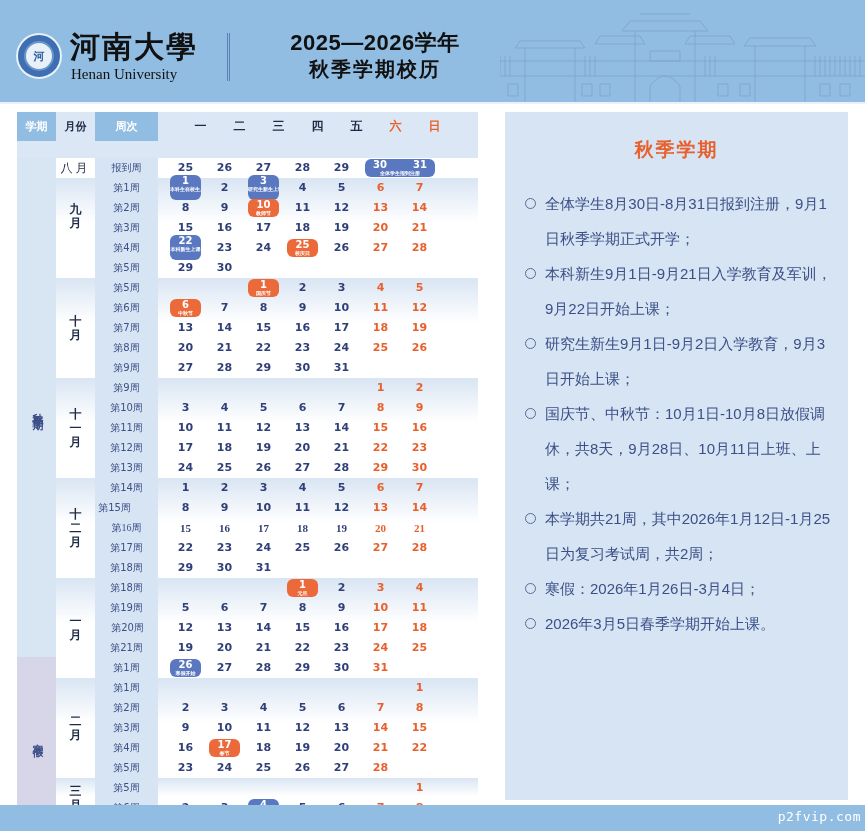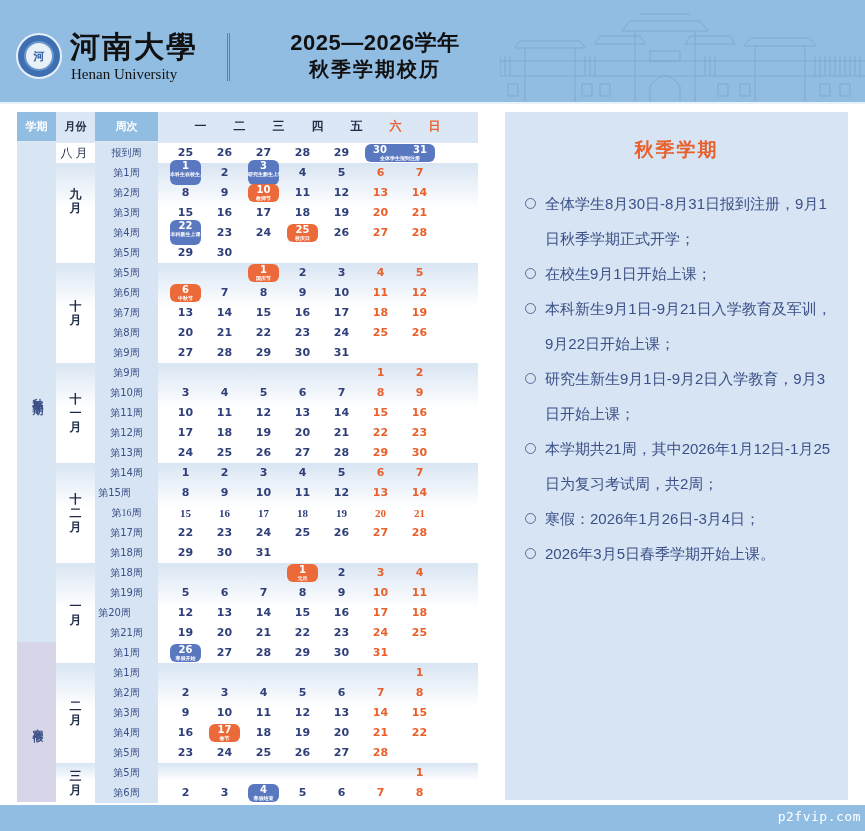--- a/index.html
+++ b/index.html
@@ -13,21 +13,21 @@
   .brand-cn { position: absolute; left: 70px; top: 30px; font-family: "DejaVu Serif", serif; font-weight: bold; font-size: 30px; color: #111; letter-spacing: 2px; line-height: 34px; }
   .brand-en { position: absolute; left: 71px; top: 66px; font-family: "Liberation Serif", serif; font-size: 15px; color: #111; line-height: 16px; }
   .divider { position: absolute; left: 227px; top: 33px; width: 3px; height: 48px; border-left: 1px solid #5a7fb2; border-right: 1px solid #5a7fb2; }
   .title { position: absolute; left: 260px; top: 30px; width: 230px; text-align: center; color: #111; font-weight: bold; font-family: "Liberation Sans", sans-serif; }
   .title .l1 { font-size: 22px; line-height: 26px; letter-spacing: 0.5px; }
   .title .l2 { font-size: 20px; line-height: 26px; letter-spacing: 2px; }
   .gate { position: absolute; left: 500px; top: 6px; width: 365px; height: 98px; opacity: 0.55; }
 
   
   .cal { position: absolute; left: 17px; top: 112px; width: 461px; }
-  .cal-head { position: relative; height: 31px; background: #dbe7f4; }
+  .cal-head { position: relative; height: 46px; background: #dbe7f4; }
   .h-cell { position: absolute; top: 0; height: 29px; line-height: 29px; text-align: center; font-size: 11px; font-weight: bold; }
   .h-term { left: 0; width: 39px; background: #92bde2; color: #fff; }
   .h-month { left: 39px; width: 39px; background: #dbe7f4; color: #1f2a44; }
   .h-week { left: 78px; width: 63px; background: #92bde2; color: #fff; }
   .h-day { width: 39px; font-size: 12px; color: #1f2a44; }
   .h-day.wk { color: #e8602c; }
 
   .body { position: relative; height: 660px; }
   .term-col { position: absolute; left: 0; width: 39px; display: flex; align-items: center; justify-content: center; color: #3c4f86; font-size: 11px; font-weight: bold; writing-mode: vertical-rl; letter-spacing: 2px; }
   .term-autumn { top: 0; height: 499px; background: #d8e5f3; }
@@ -422,21 +422,21 @@
             <div class="wk-label" style="left: 39px;">第19周</div>
             <div class="d" style="left: 110px;">5</div>
             <div class="d" style="left: 149px;">6</div>
             <div class="d" style="left: 188px;">7</div>
             <div class="d" style="left: 227px;">8</div>
             <div class="d" style="left: 266px;">9</div>
             <div class="d wkend" style="left: 305px;">10</div>
             <div class="d wkend" style="left: 344px;">11</div>
           </div>
           <div class="row" style="top: 40px;">
-            <div class="wk-label" style="left: 27px;">第20周</div>
+            <div class="wk-label" style="left: 40px;">第20周</div>
             <div class="d" style="left: 110px;">12</div>
             <div class="d" style="left: 149px;">13</div>
             <div class="d" style="left: 188px;">14</div>
             <div class="d" style="left: 227px;">15</div>
             <div class="d" style="left: 266px;">16</div>
             <div class="d wkend" style="left: 305px;">17</div>
             <div class="d wkend" style="left: 344px;">18</div>
           </div>
           <div class="row" style="top: 60px;">
             <div class="wk-label" style="left: 39px;">第21周</div>
@@ -556,23 +556,23 @@
             <div class="d wkend" style="left: 344px;">8</div>
           </div>
         </div>
       </div>
   </div>
 
   <div class="notes">
     <div class="notes-title">秋季学期</div>
     <ul class="notes-list">
       <li class="note"><span class="bullet"></span><span>全体学生8月30日-8月31日报到注册，9月1日秋季学期正式开学；</span></li>
-      <li class="note"><span class="bullet"></span><span>在校生9月1日开始上课；</span></li>
       <li class="note"><span class="bullet"></span><span>本科新生9月1日-9月21日入学教育及军训，9月22日开始上课；</span></li>
       <li class="note"><span class="bullet"></span><span>研究生新生9月1日-9月2日入学教育，9月3日开始上课；</span></li>
+      <li class="note"><span class="bullet"></span><span>国庆节、中秋节：10月1日-10月8日放假调休，共8天，9月28日、10月11日上班、上课；</span></li>
       <li class="note"><span class="bullet"></span><span>本学期共21周，其中2026年1月12日-1月25日为复习考试周，共2周；</span></li>
       <li class="note"><span class="bullet"></span><span>寒假：2026年1月26日-3月4日；</span></li>
       <li class="note"><span class="bullet"></span><span>2026年3月5日春季学期开始上课。</span></li>
     </ul>
   </div>
 
   <div class="footer">
     <span class="watermark">p2fvip.com</span>
   </div>
 </div>

